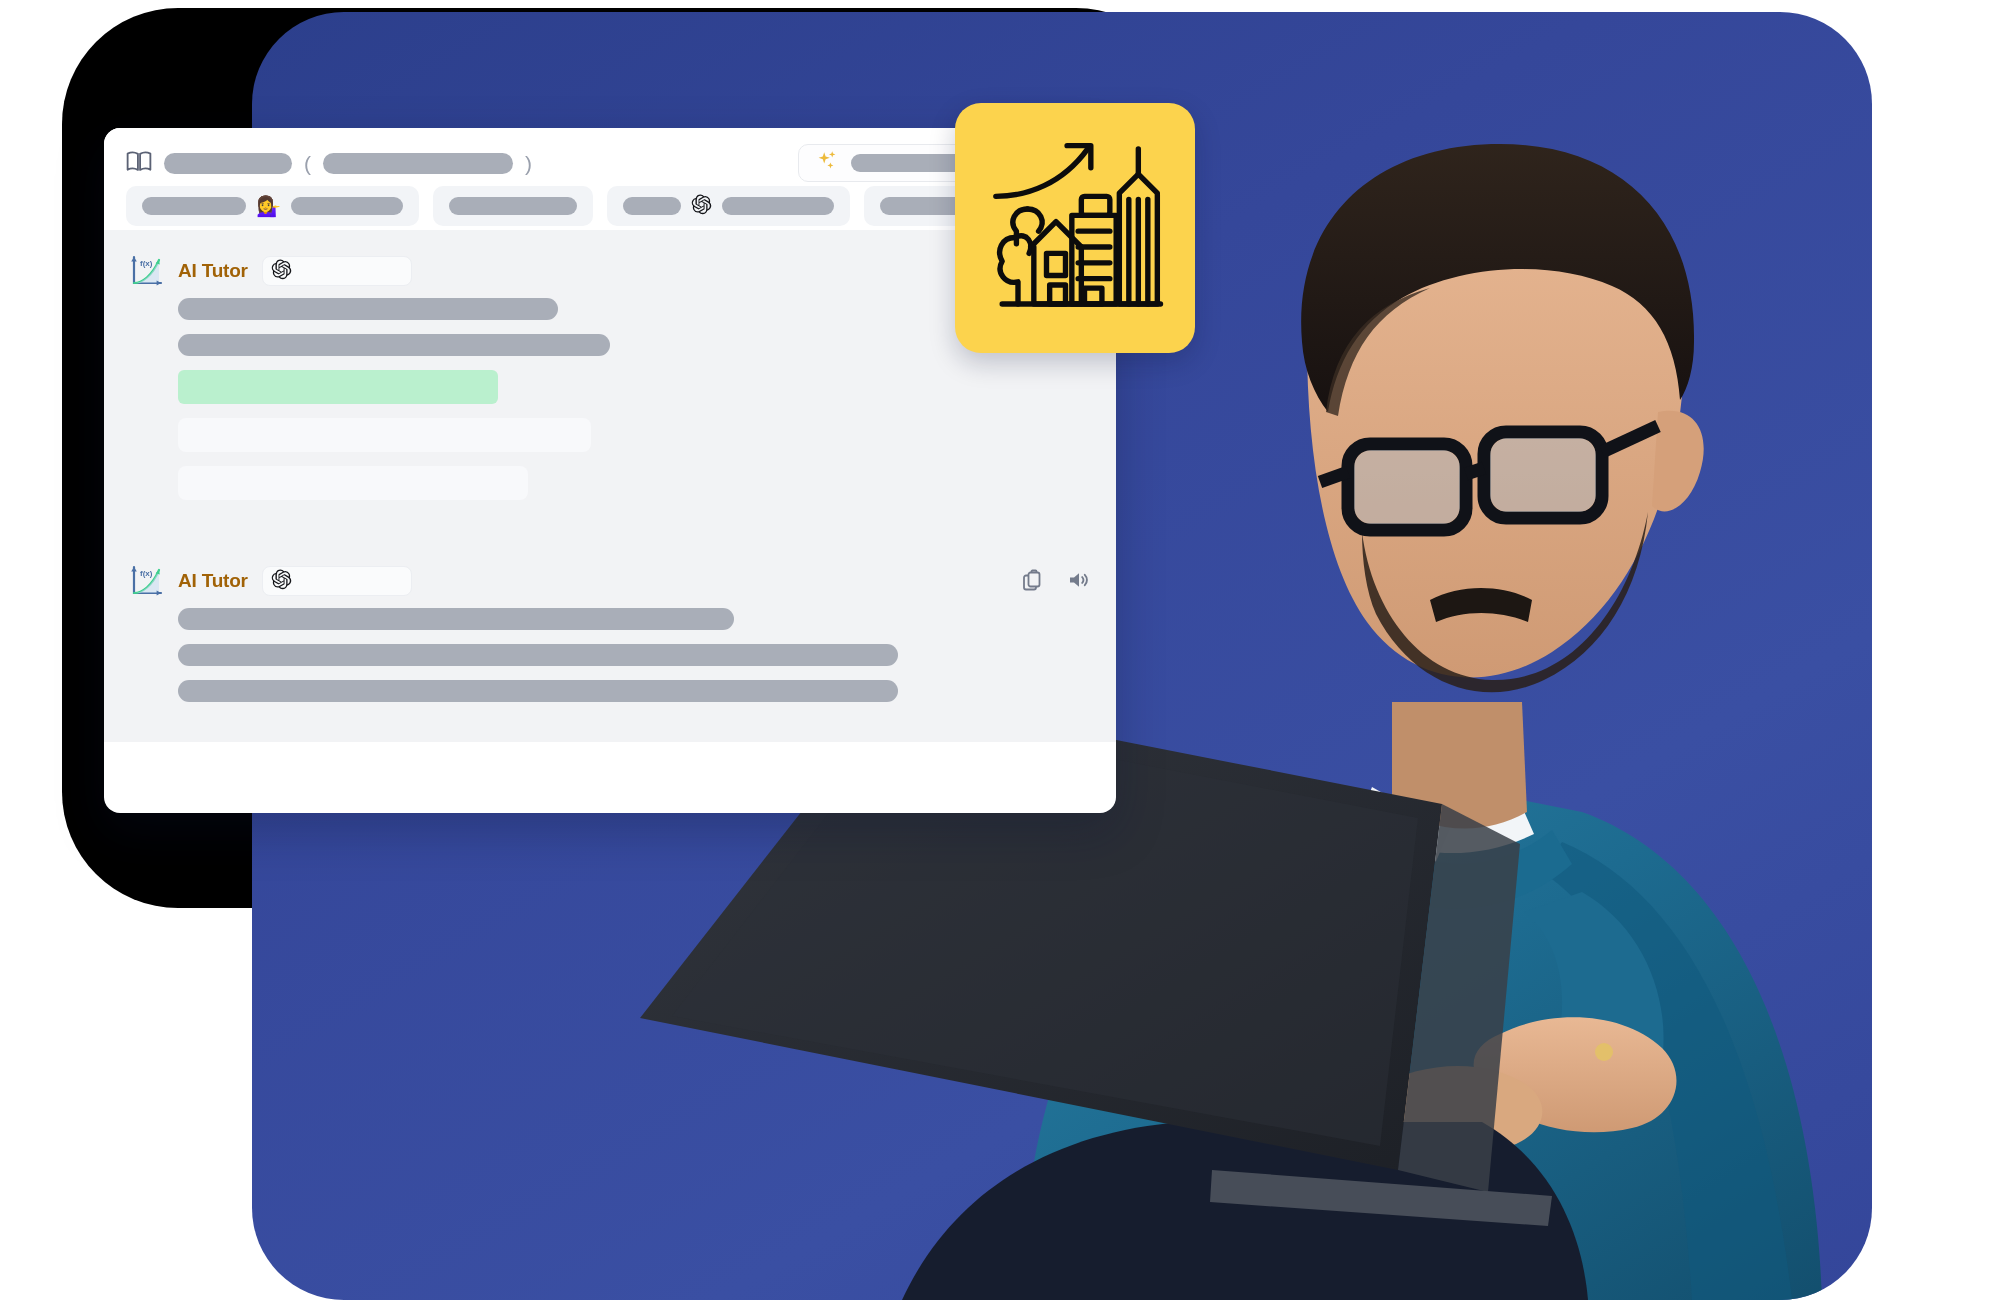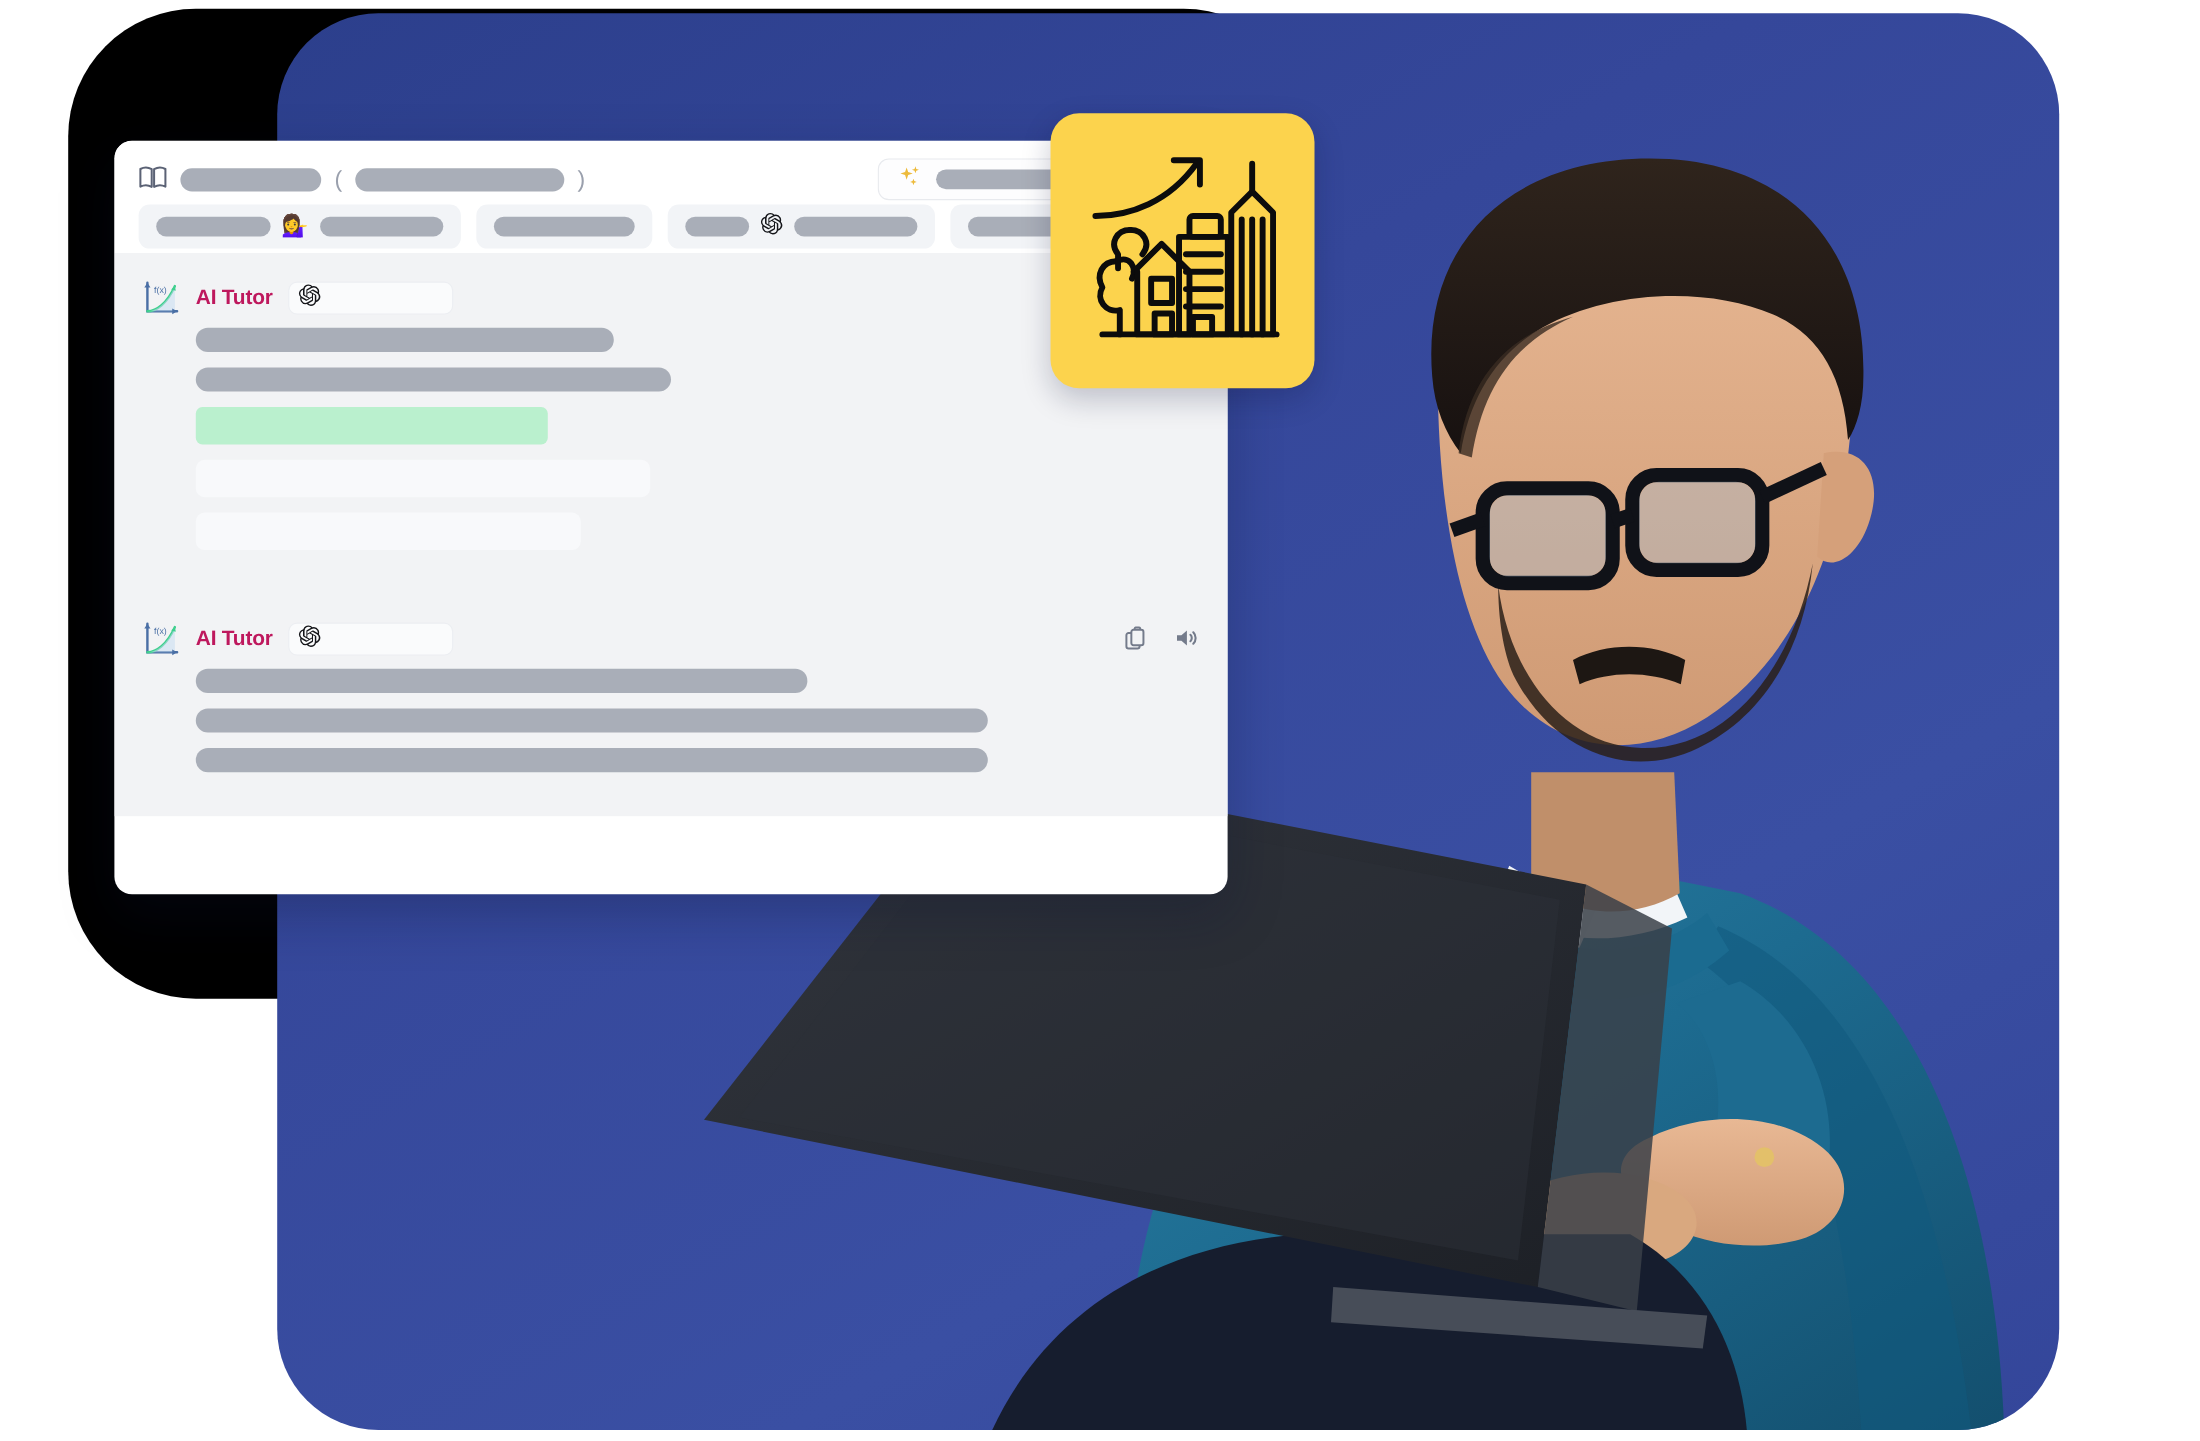--- a/index.html
+++ b/index.html
@@ -101,29 +101,29 @@
   .oai-icon { width: 21px; height: 21px; flex: none; color: #15161a; }
 
   
   .messages { position: relative; }
   .msg { position: relative; padding: 26px 26px 26px 24px; }
   .msg-alt { background: #f2f3f5; }
   .msg-white { background: #ffffff; }
 
   .msg-head { display: flex; align-items: center; gap: 14px; height: 30px; }
   .avatar-fx {
-    width: 36px; height: 34px; flex: none;
+    width: 36px; height: 34px; flex: none; font-weight: bold;
   }
   .avatar-c {
     width: 34px; height: 34px; flex: none;
     background: #2c4391;
     border-radius: 8px;
     display: flex; align-items: center; justify-content: center;
   }
-  .msg-name { font-size: 19px; font-weight: 700; color: #be185d; letter-spacing: -.2px; }
+  .msg-name { font-size: 19px; font-weight: 700; color: #a16207; letter-spacing: -.2px; }
   .name-pill {
     height: 30px; min-width: 150px;
     background: #fafbfc;
     border: 1px solid #eceef2;
     border-radius: 8px;
     display: flex; align-items: center; padding: 0 8px;
     gap: 8px;
   }
 
   .msg-body { padding-left: 50px; padding-top: 12px; }

